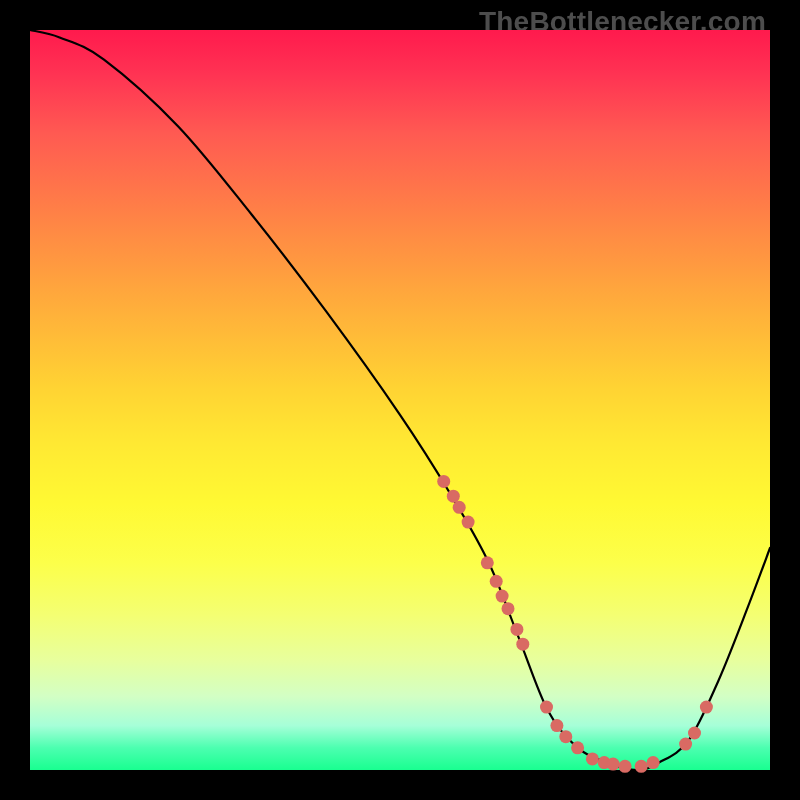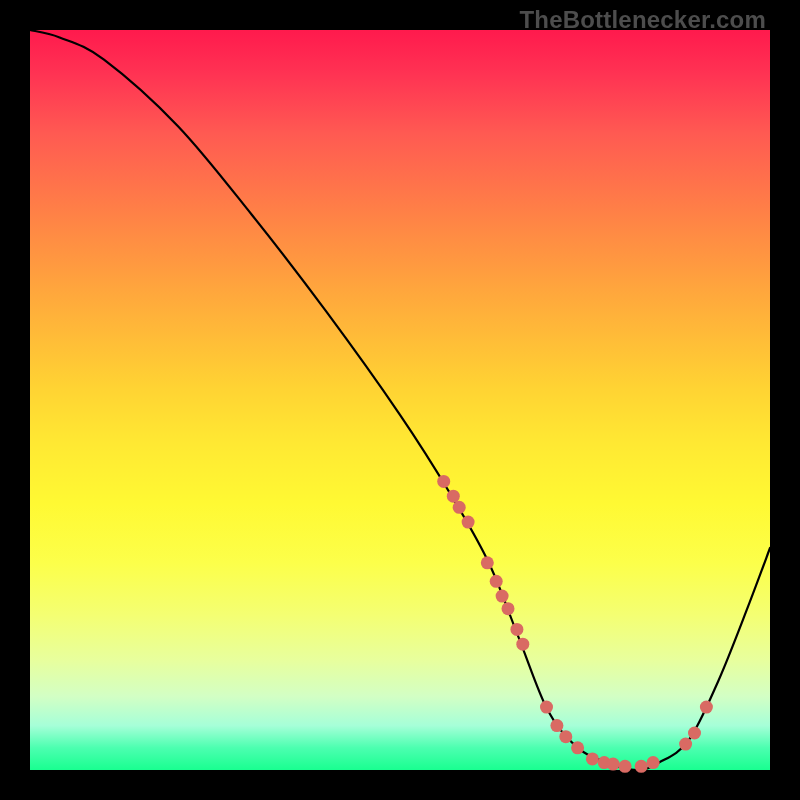--- a/index.html
+++ b/index.html
@@ -49,21 +49,21 @@
       #a6ffd8 94%,
       #4cffb0 97%,
       #19ff90 100%
     );
   }
   .attribution {
     position: absolute;
     top: 6px;
     right: 34px;
     color: #4d4d4d;
-    font-size: 24px;
+    font-size: 28px;
     font-weight: 600;
     letter-spacing: 0.2px;
   }
   svg.curve-layer {
     position: absolute;
     left: 0;
     top: 0;
     width: 740px;
     height: 740px;
     overflow: visible;

